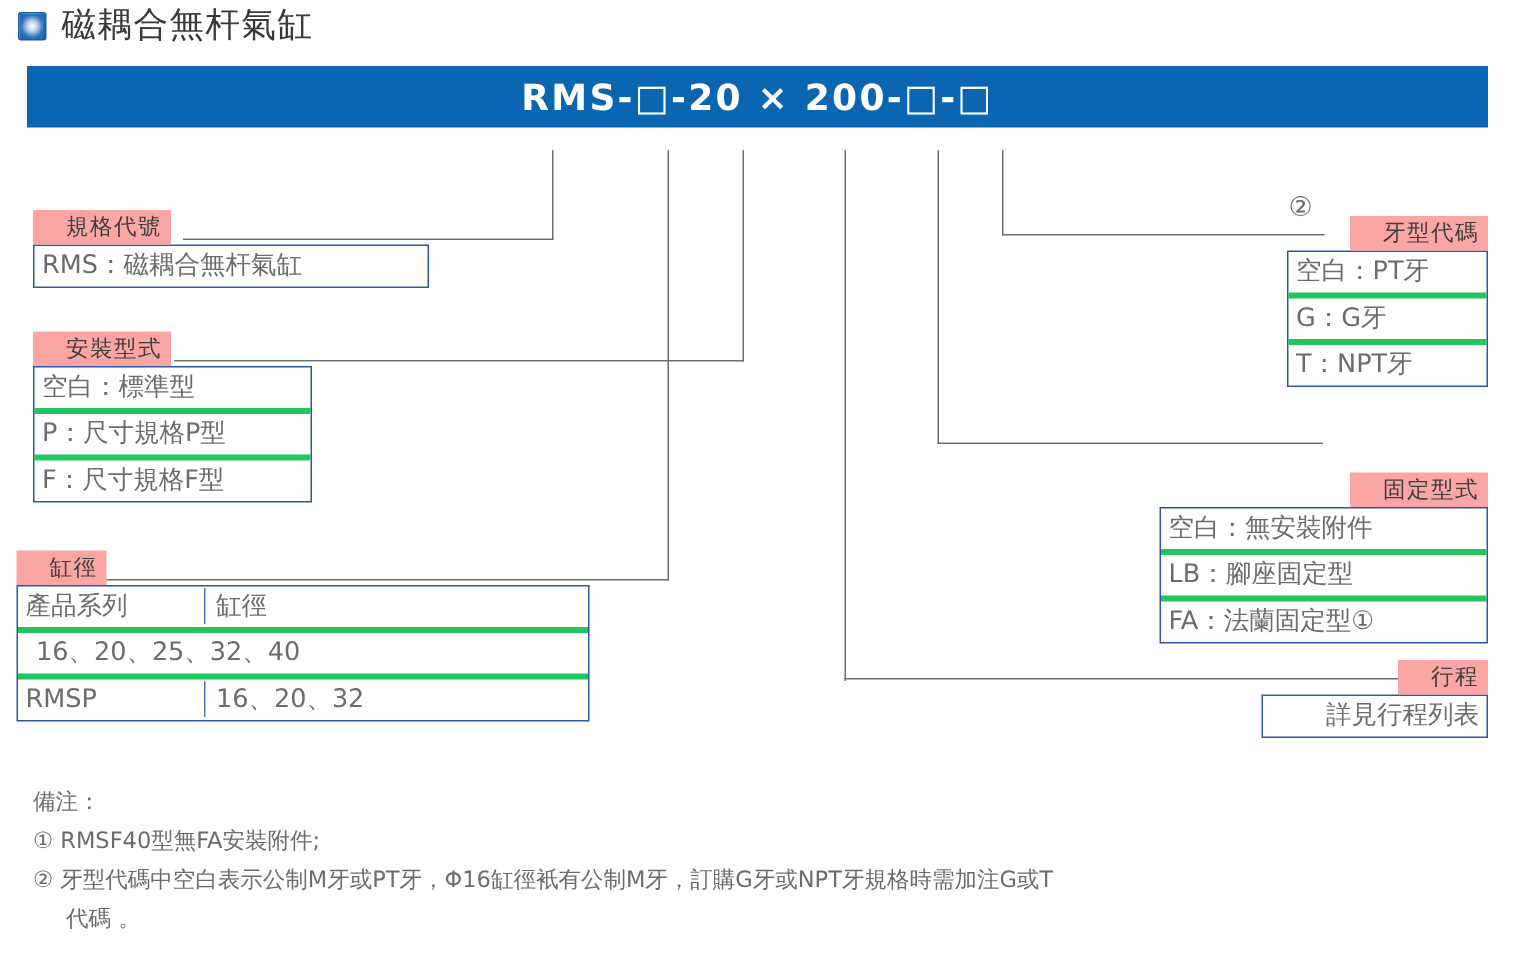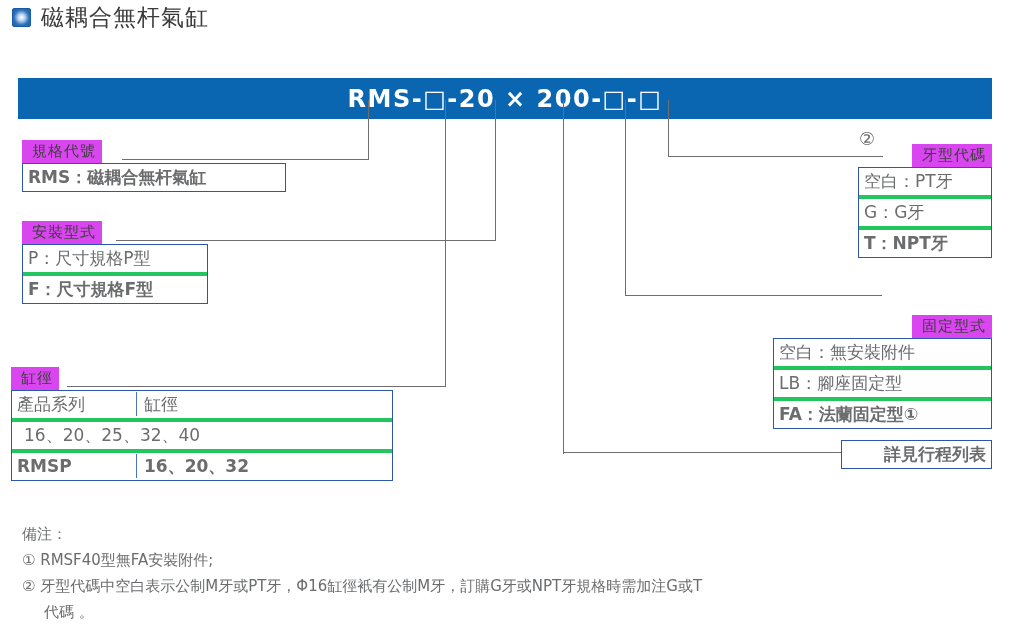--- a/index.html
+++ b/index.html
@@ -14,44 +14,44 @@
     width:19px;height:19px;border-radius:2px;
     background:radial-gradient(circle at 50% 50%, #ffffff 0%, #b9d3ee 28%, #2f72b8 62%, #1c5ea8 100%);
     border:1px solid #1a5ba6;box-sizing:border-box;
   }
   #title-text{font-size:23px;color:#3a3a3a;letter-spacing:1px;line-height:1;}
 
   
   #model-bar{
     position:absolute;left:18px;top:44px;width:974px;height:41px;
     background:#0b66b2;color:#ffffff;
-    display:flex;align-items:center;justify-content:center;margin-top:34px;
+    display:flex;align-items:center;justify-content:center;
   }
   #model-code{font-size:24px;font-weight:bold;letter-spacing:1.5px;
     font-family:"DejaVu Sans","Liberation Sans",sans-serif;}
 
   
   .ln{position:absolute;background:#6e6e6e;}
   .lnv{width:1.4px;}
   .lnh{height:1.4px;}
 
   
   .blk{position:absolute;}
   .blk-hd{
-    background:#d946ef;color:#3f3f3f;
-    font-size:15px;line-height:20px;padding:1px 6px 2px 10px;
+    background:#fca5a5;color:#3f3f3f;
+    font-size:15px;line-height:20px;padding:1px 6px 2px 22px;
     display:inline-block;white-space:nowrap;letter-spacing:1px;
   }
   .tbl{border:1.5px solid #2d56a8;box-sizing:border-box;background:#fff;}
   .trow{
     border-bottom:4px solid #22c55e;
     font-size:17px;line-height:24px;padding:1px 5px 2px 5px;
     white-space:nowrap;color:#6b6c6e;box-sizing:border-box;
   }
-  .trow:last-child{border-bottom:none;font-weight:bold;}
+  .trow:last-child{border-bottom:none;}
   .trow.g{display:flex;}
   .tc1{width:120px;border-right:1px solid #4a74c0;padding-right:13px;box-sizing:border-box;}
   .tc2{padding-left:7px;box-sizing:border-box;}
   .hdr-right-wrap{text-align:right;}
 
   
   #mark2{position:absolute;left:859px;top:128px;font-size:18px;color:#6b6c6e;}
 
   
   #notes{position:absolute;left:22px;top:521px;font-size:15px;line-height:26px;color:#6b6c6e;}
@@ -93,20 +93,21 @@
 <div class="blk" style="left:22px;top:140px;">
   <div><span class="blk-hd">規格代號</span></div>
   <div class="tbl" style="width:264px;">
     <div class="trow">RMS：磁耦合無杆氣缸</div>
   </div>
 </div>
 
 <div class="blk" style="left:22px;top:221px;">
   <div><span class="blk-hd">安裝型式</span></div>
   <div class="tbl" style="width:186px;">
+    <div class="trow">空白：標準型</div>
     <div class="trow">P：尺寸規格P型</div>
     <div class="trow">F：尺寸規格F型</div>
   </div>
 </div>
 
 <div class="blk" style="left:11px;top:367px;">
   <div><span class="blk-hd">缸徑</span></div>
   <div class="tbl" style="width:382px;">
     <div class="trow g">
       <span class="tc1">產品系列</span>
@@ -134,20 +135,21 @@
 <div class="blk hdr-right-wrap" style="left:762px;top:283px;width:230px;margin-top:32px;">
   <div><span class="blk-hd">固定型式</span></div>
   <div class="tbl" style="width:219px;margin-left:auto;text-align:left;">
     <div class="trow">空白：無安裝附件</div>
     <div class="trow">LB：腳座固定型</div>
     <div class="trow">FA：法蘭固定型①</div>
   </div>
 </div>
 
 <div class="blk hdr-right-wrap" style="left:812px;top:440px;width:180px;">
+  <div><span class="blk-hd">行程</span></div>
   <div class="tbl" style="width:151px;margin-left:auto;text-align:right;">
     <div class="trow">詳見行程列表</div>
   </div>
 </div>
 
 <div id="notes">
   <div class="nl">備注：</div>
   <div class="nl">① RMSF40型無FA安裝附件;</div>
   <div class="nl">② 牙型代碼中空白表示公制M牙或PT牙，Φ16缸徑衹有公制M牙，訂購G牙或NPT牙規格時需加注G或T</div>
   <div class="nl ind">代碼 。</div>

